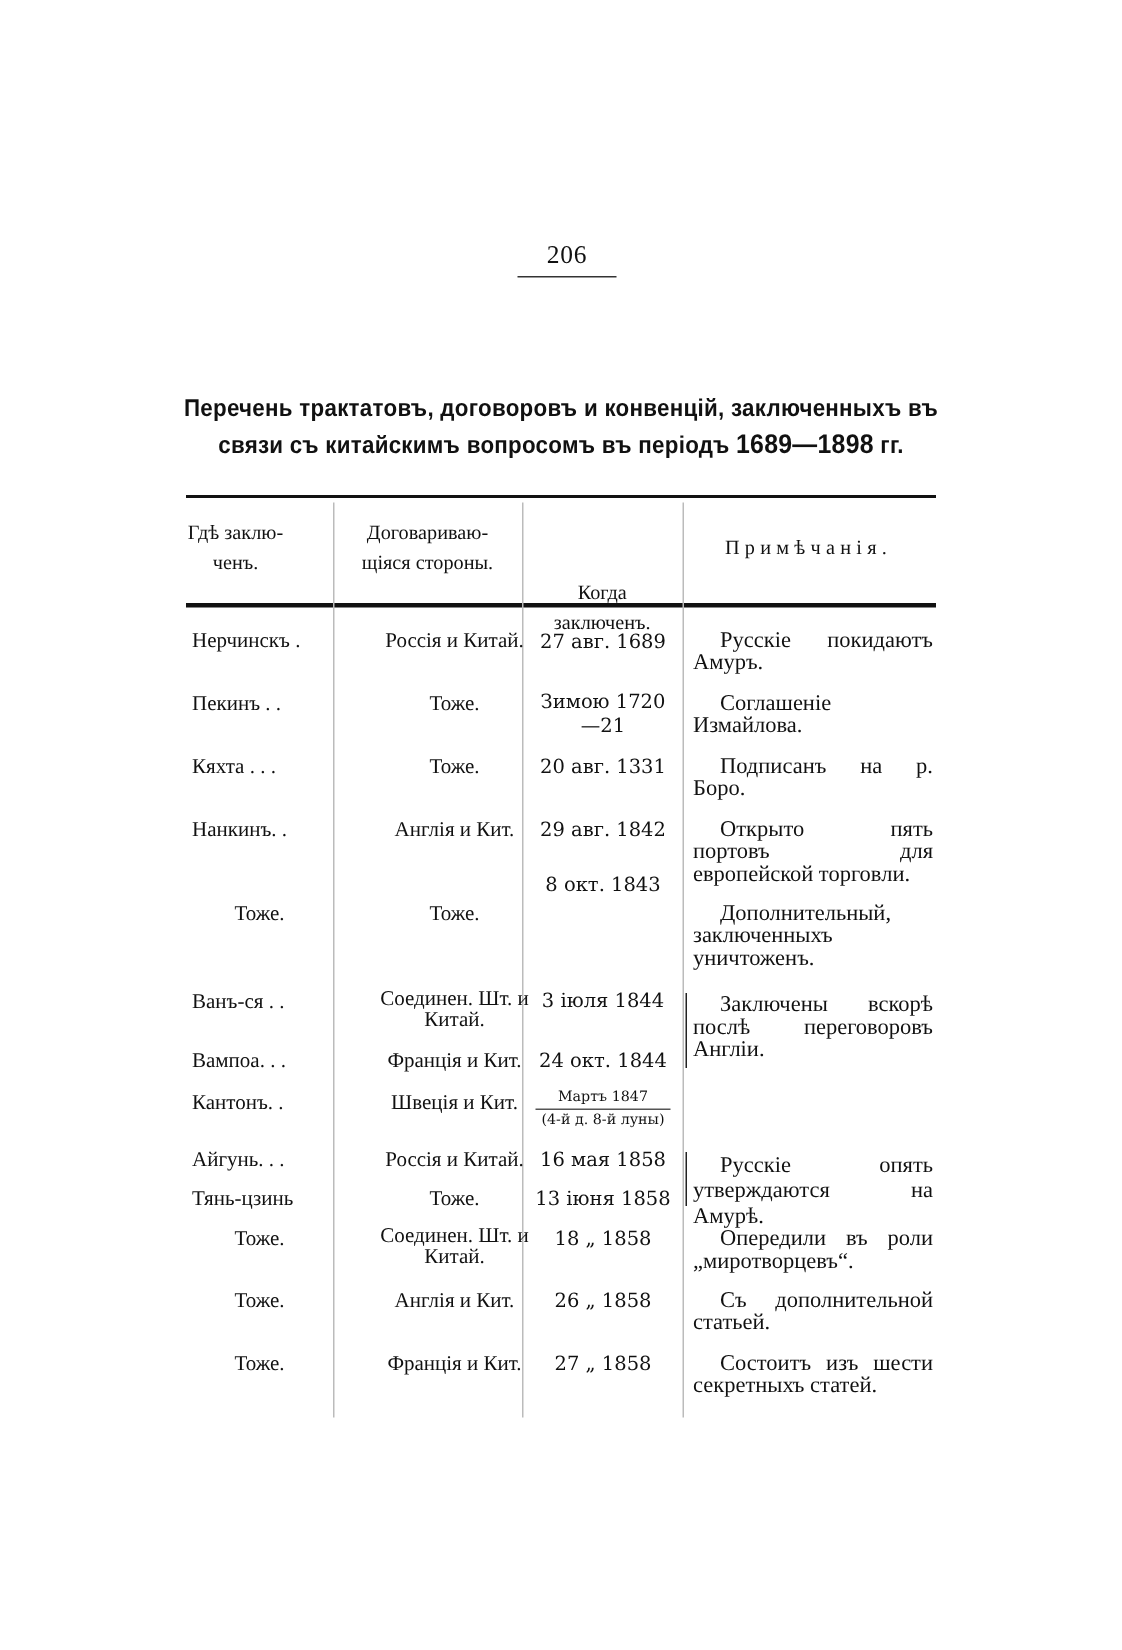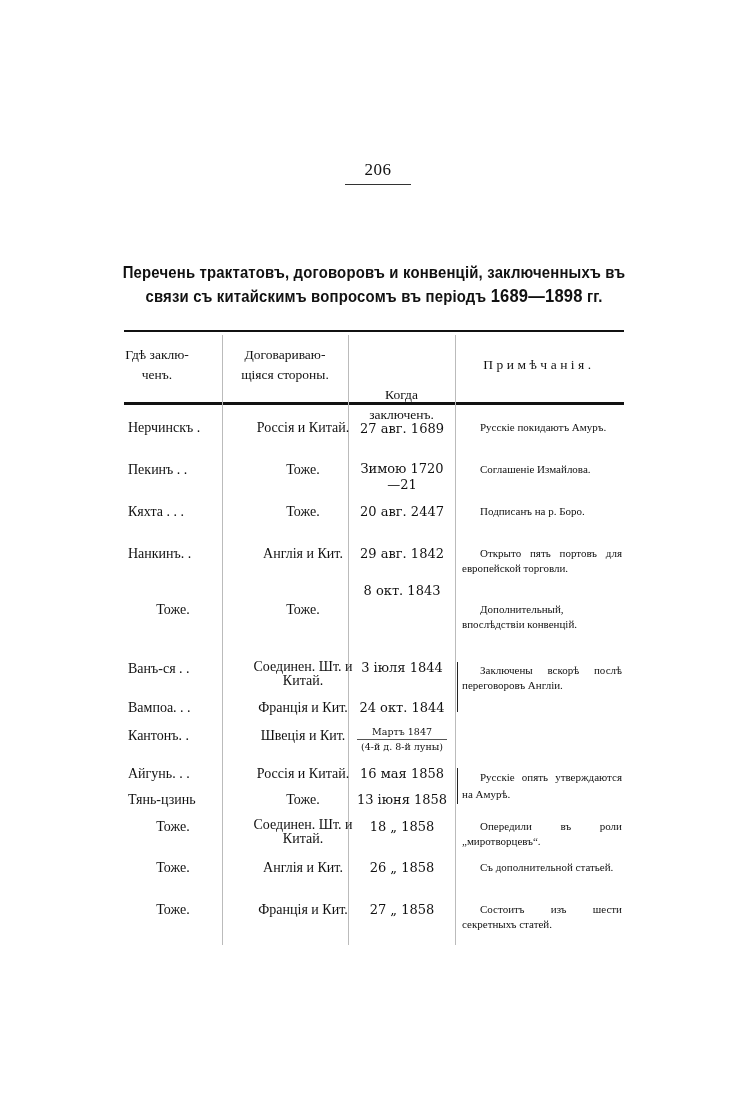--- a/index.html
+++ b/index.html
@@ -26,21 +26,21 @@
   .h1 { left: 108px; width: 98px; }
   .h2 { left: 222px; width: 126px; }
   .h3 { left: 348px; width: 107px; margin-top: 40px; }
   .h4 { left: 455px; width: 168px; top: 355px; letter-spacing: 3.5px; }
 
   .cell { position: absolute; font-family: "Liberation Serif", serif; font-size: 14px; line-height: 17px; }
   .c1 { left: 128px; width: 92px; }
   .c1.center { text-align: center; left: 124px; width: 98px; }
   .c2 { left: 208px; width: 122px; text-align: center; padding-left: 34px; }
   .c3 { left: 352px; width: 100px; text-align: center; font-family: "DejaVu Serif", serif; font-size: 13px; }
-  .c4 { left: 462px; width: 160px; text-align: justify; font-size: 11px; line-height: 15px; }
+  .c4 { left: 462px; width: 160px; text-align: justify; font-size: 15px; line-height: 15px; }
   .c4 .indent { padding-left: 18px; }
   .small-date { font-size: 9.5px; line-height: 13px; }
   .small-date .line { display: block; border-top: 1px solid #555; width: 90px; margin: 1px auto 0; }
   .bracket { position: absolute; left: 457px; width: 2px; border-left: 1.5px solid #222; }
 </style>
 </head>
 <body>
 
 <div class="page-number">206</div>
 <div class="page-rule"></div>
@@ -70,32 +70,32 @@
   <div class="cell c3" style="top:420px">27 авг. 1689</div>
   <div class="cell c4" style="top:420px"><span class="indent">Русскіе покидаютъ Амуръ.</span></div>
 
   <div class="cell c1" style="top:461px">Пекинъ . .</div>
   <div class="cell c2" style="top:461px">Тоже.</div>
   <div class="cell c3" style="top:461px; width:96px; left:354px; line-height:16px">Зимою 1720—21</div>
   <div class="cell c4" style="top:462px"><span class="indent">Соглашеніе Измайлова.</span></div>
 
   <div class="cell c1" style="top:503px">Кяхта . . .</div>
   <div class="cell c2" style="top:503px">Тоже.</div>
-  <div class="cell c3" style="top:503px">20 авг. 2447</div>
+  <div class="cell c3" style="top:503px">20 авг. 1331</div>
   <div class="cell c4" style="top:504px"><span class="indent">Подписанъ на р. Боро.</span></div>
 
   <div class="cell c1" style="top:545px">Нанкинъ. .</div>
   <div class="cell c2" style="top:545px">Англія и Кит.</div>
   <div class="cell c3" style="top:545px">29 авг. 1842</div>
   <div class="cell c4" style="top:546px"><span class="indent">Открыто пять портовъ для европейской торговли.</span></div>
 
   <div class="cell c1 center" style="top:601px">Тоже.</div>
   <div class="cell c2" style="top:601px">Тоже.</div>
   <div class="cell c3" style="top:582px">8 окт. 1843</div>
-  <div class="cell c4" style="top:602px"><span class="indent">Дополнительный, впослѣдствіи конвенцій.</span></div>
+  <div class="cell c4" style="top:602px"><span class="indent">Дополнительный, заключенныхъ уничтоженъ.</span></div>
 
   <div class="cell c1" style="top:660px">Ванъ-ся . .</div>
   <div class="cell c2" style="top:660px; line-height:14px">Соединен. Шт. и Китай.</div>
   <div class="cell c3" style="top:659px">3 іюля 1844</div>
   <div class="bracket" style="top:662px; height:50px"></div>
   <div class="cell c4" style="top:663px"><span class="indent">Заключены вскорѣ послѣ переговоровъ Англіи.</span></div>
 
   <div class="cell c1" style="top:699px">Вампоа. . .</div>
   <div class="cell c2" style="top:699px">Франція и Кит.</div>
   <div class="cell c3" style="top:699px">24 окт. 1844</div>

